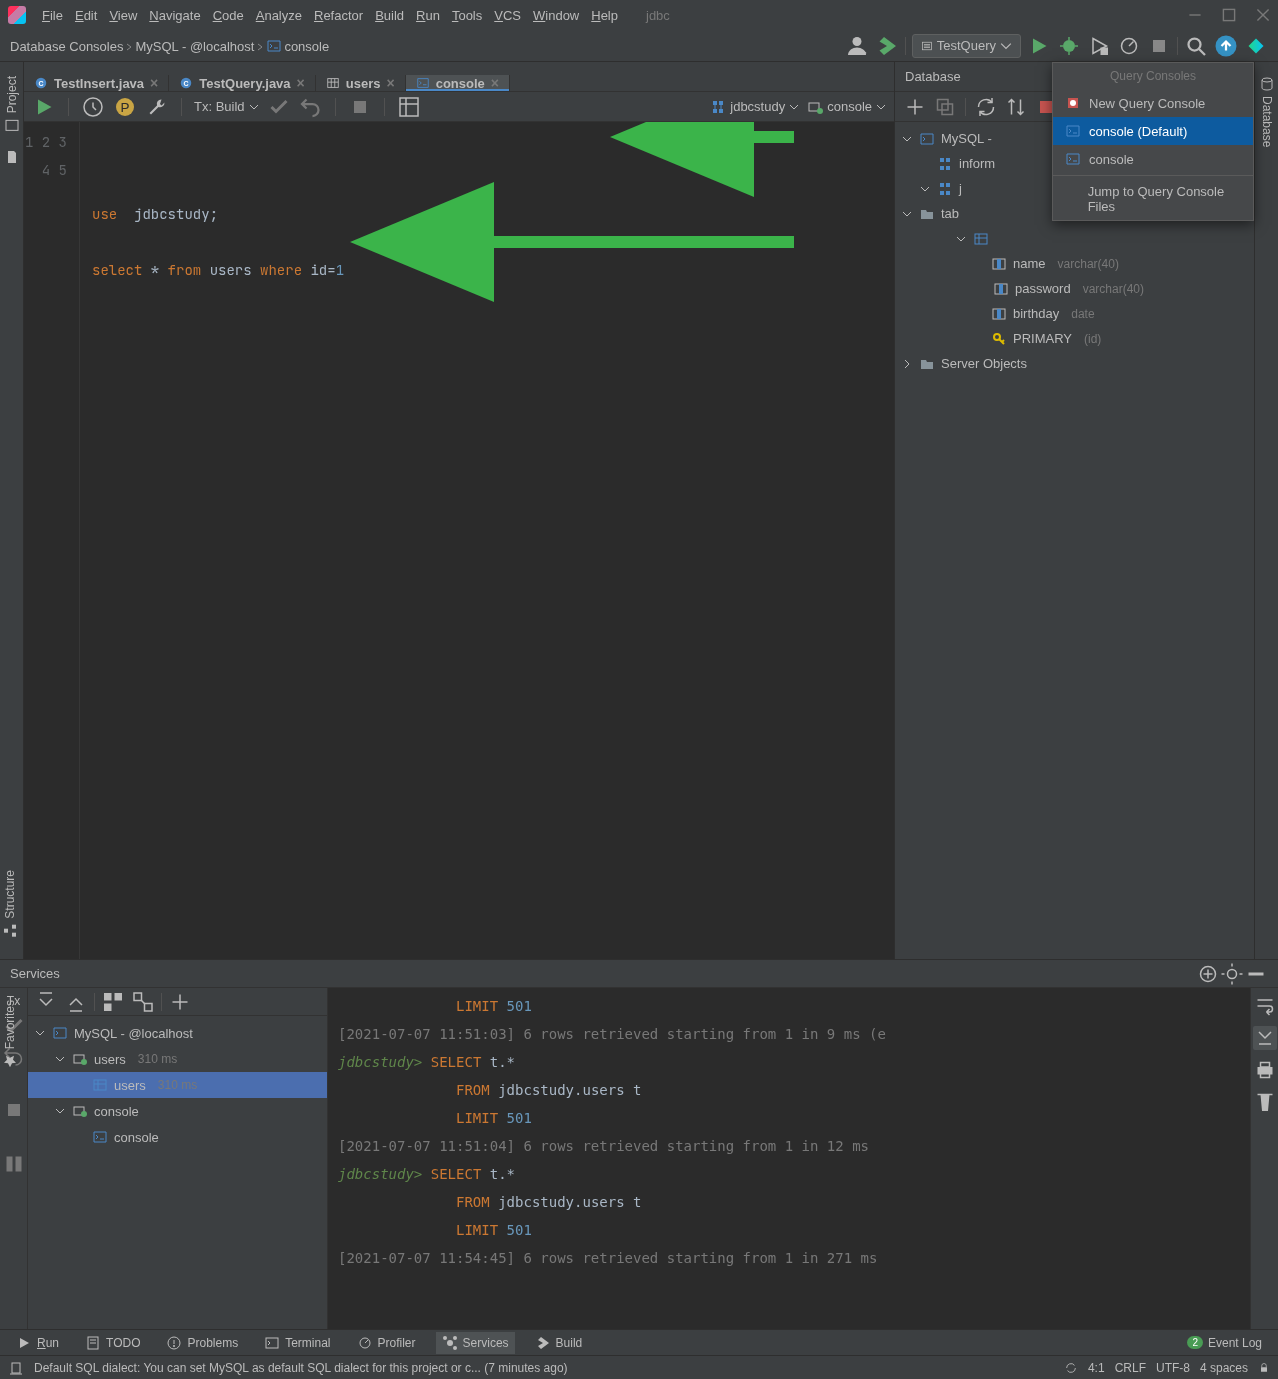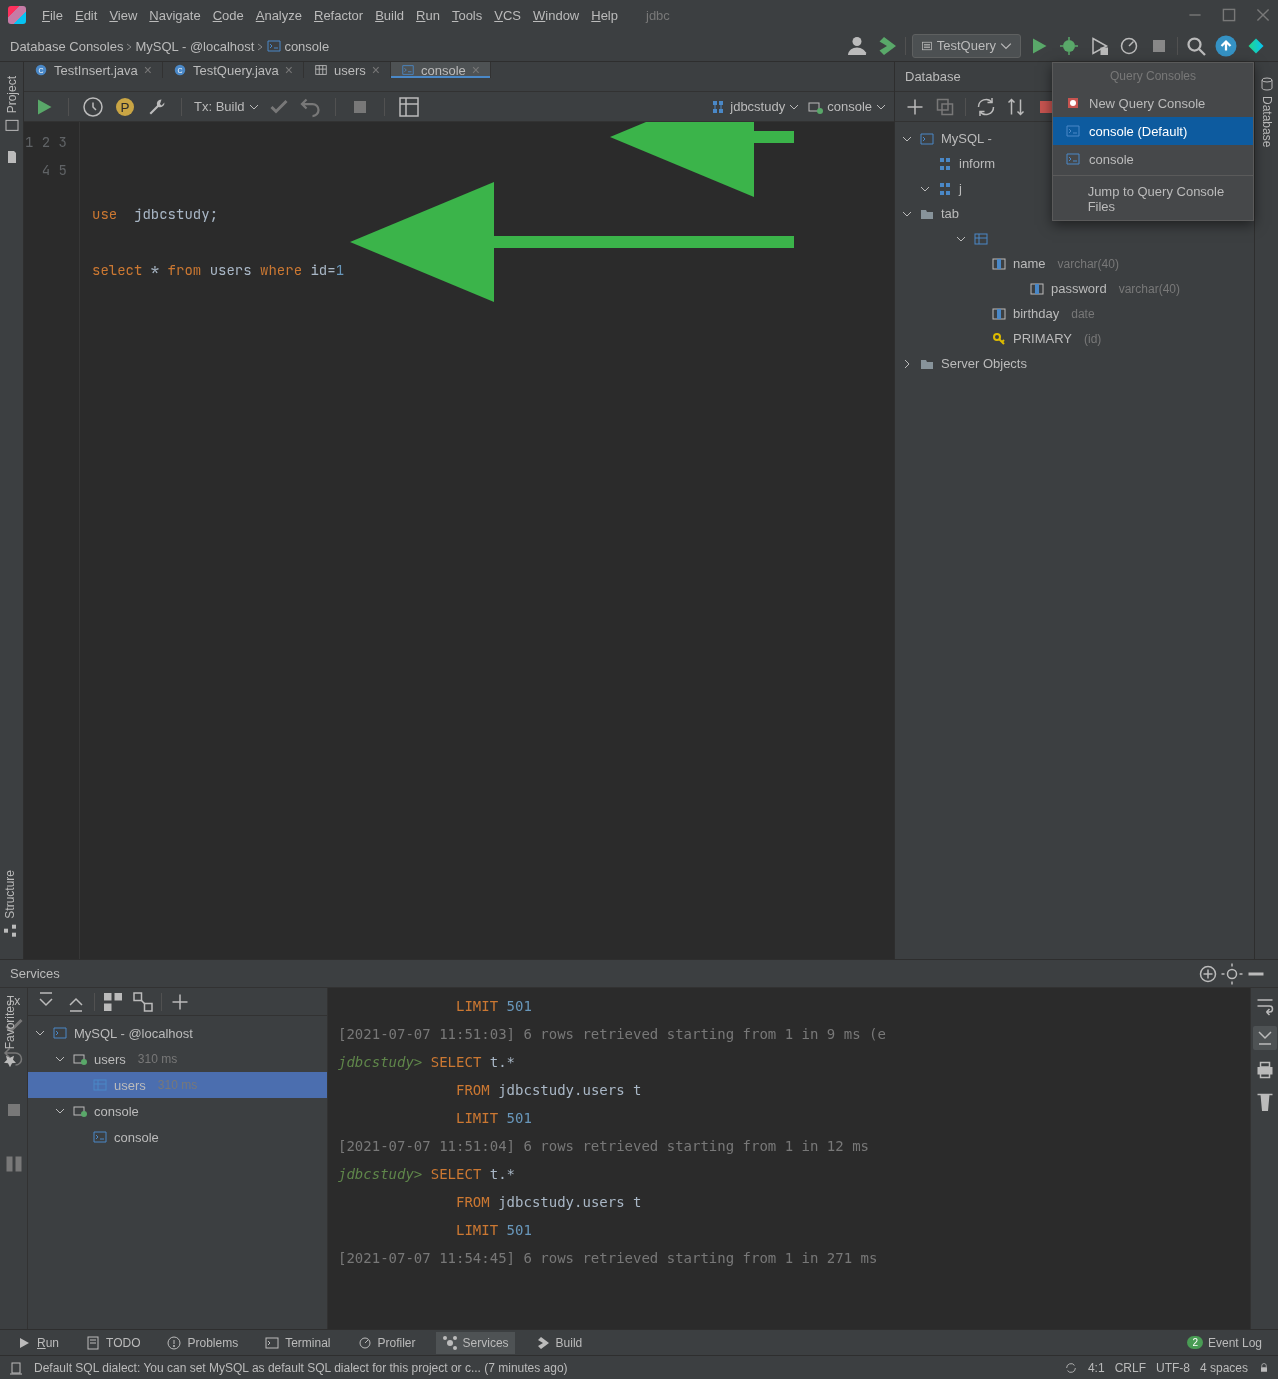--- a/index.html
+++ b/index.html
@@ -35,21 +35,21 @@
 
 
 .main{flex:1;display:flex;min-height:0;}
 .gutter-left,.gutter-right{width:24px;background:var(--bg);border-right:1px solid #2e2e2e;display:flex;flex-direction:column;align-items:center;padding:8px 0;gap:6px;}
 .gutter-right{border-right:none;border-left:1px solid #2e2e2e;}
 .gutter-tab{writing-mode:vertical-rl;transform:rotate(180deg);font-size:12px;color:var(--fg);padding:6px 2px;cursor:pointer;display:flex;align-items:center;gap:4px;}
 .gutter-tab.rt{writing-mode:vertical-rl;transform:none;}
 .editor-area{flex:1;display:flex;flex-direction:column;min-width:0;}
 
 
-.tabs{height:30px;display:flex;align-items:flex-start;background:var(--bg);border-bottom:1px solid #323232;}
+.tabs{height:30px;display:flex;align-items:flex-end;background:var(--bg);border-bottom:1px solid #323232;font-weight:bold;}
 .tab{display:flex;align-items:center;gap:6px;padding:0 10px;border-right:1px solid #323232;cursor:pointer;color:var(--fg);position:relative;}
 .tab.active{background:var(--tab-sel);}
 .tab.active::after{content:"";position:absolute;left:0;right:0;bottom:0;height:2px;background:#4a88c7;}
 .tab .close{color:var(--fg-dim);font-size:14px;}
 .tab-icon{width:14px;height:14px;}
 
 
 .ed-toolbar{height:30px;display:flex;align-items:center;padding:0 8px;gap:8px;border-bottom:1px solid #323232;background:var(--bg);}
 .ed-toolbar .sep{width:1px;height:18px;background:#515151;margin:0 4px;}
 .tx-group{display:flex;align-items:center;gap:4px;color:var(--fg);cursor:pointer;}
@@ -602,21 +602,21 @@
           <span class="chev"></span>
           <span class="icon">
             <svg viewBox="0 0 16 16">
               <rect x="2" y="3" width="12" height="10" fill="none" stroke="#bbb"></rect>
               <rect x="6" y="3" width="4" height="10" fill="#4a88c7"></rect>
             </svg>
           </span>
           <span class="tree-label">name</span>
           <span class="tree-meta">varchar(40)</span>
         </div>
-        <div class="tree-row" style="padding-left: 116px;">
+        <div class="tree-row" style="padding-left: 80px;">
           <span class="chev"></span>
           <span class="icon">
             <svg viewBox="0 0 16 16">
               <rect x="2" y="3" width="12" height="10" fill="none" stroke="#bbb"></rect>
               <rect x="6" y="3" width="4" height="10" fill="#4a88c7"></rect>
             </svg>
           </span>
           <span class="tree-label">password</span>
           <span class="tree-meta">varchar(40)</span>
         </div>

